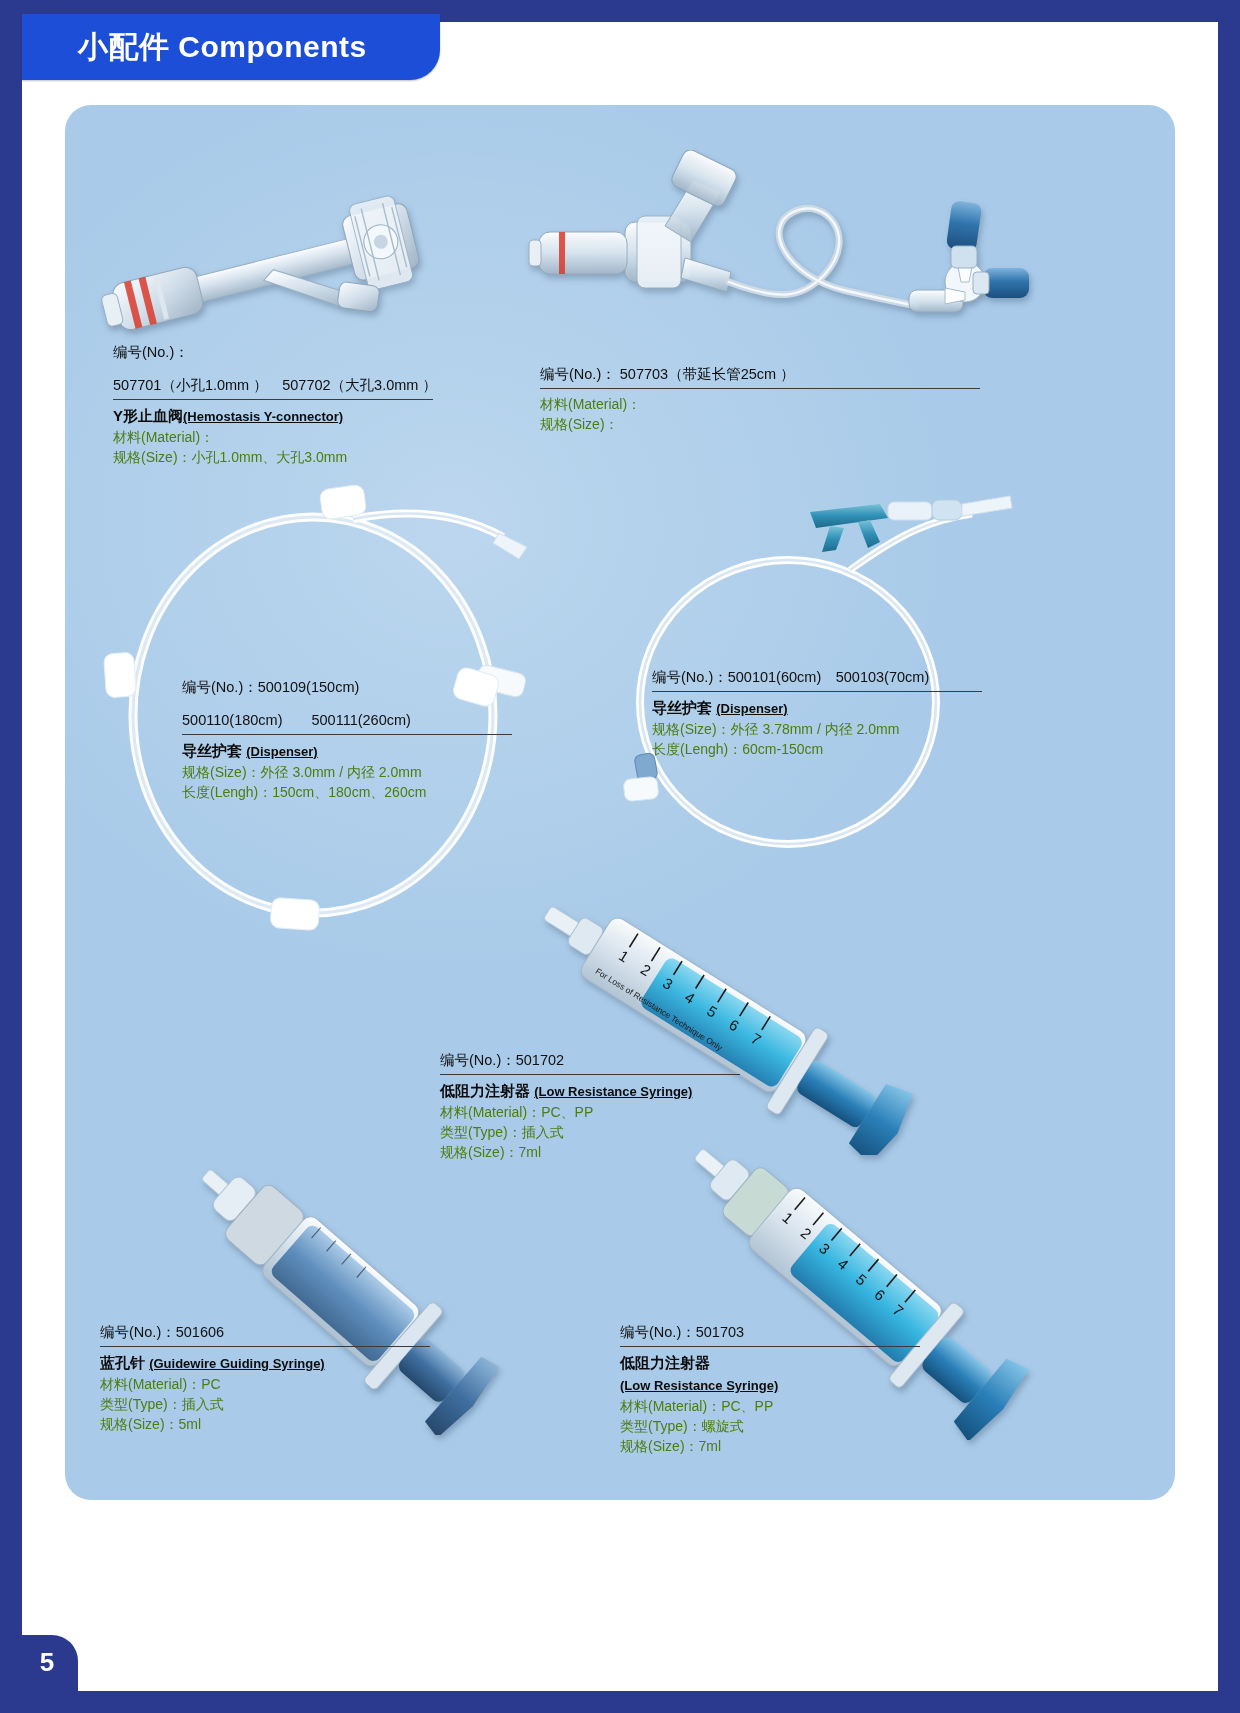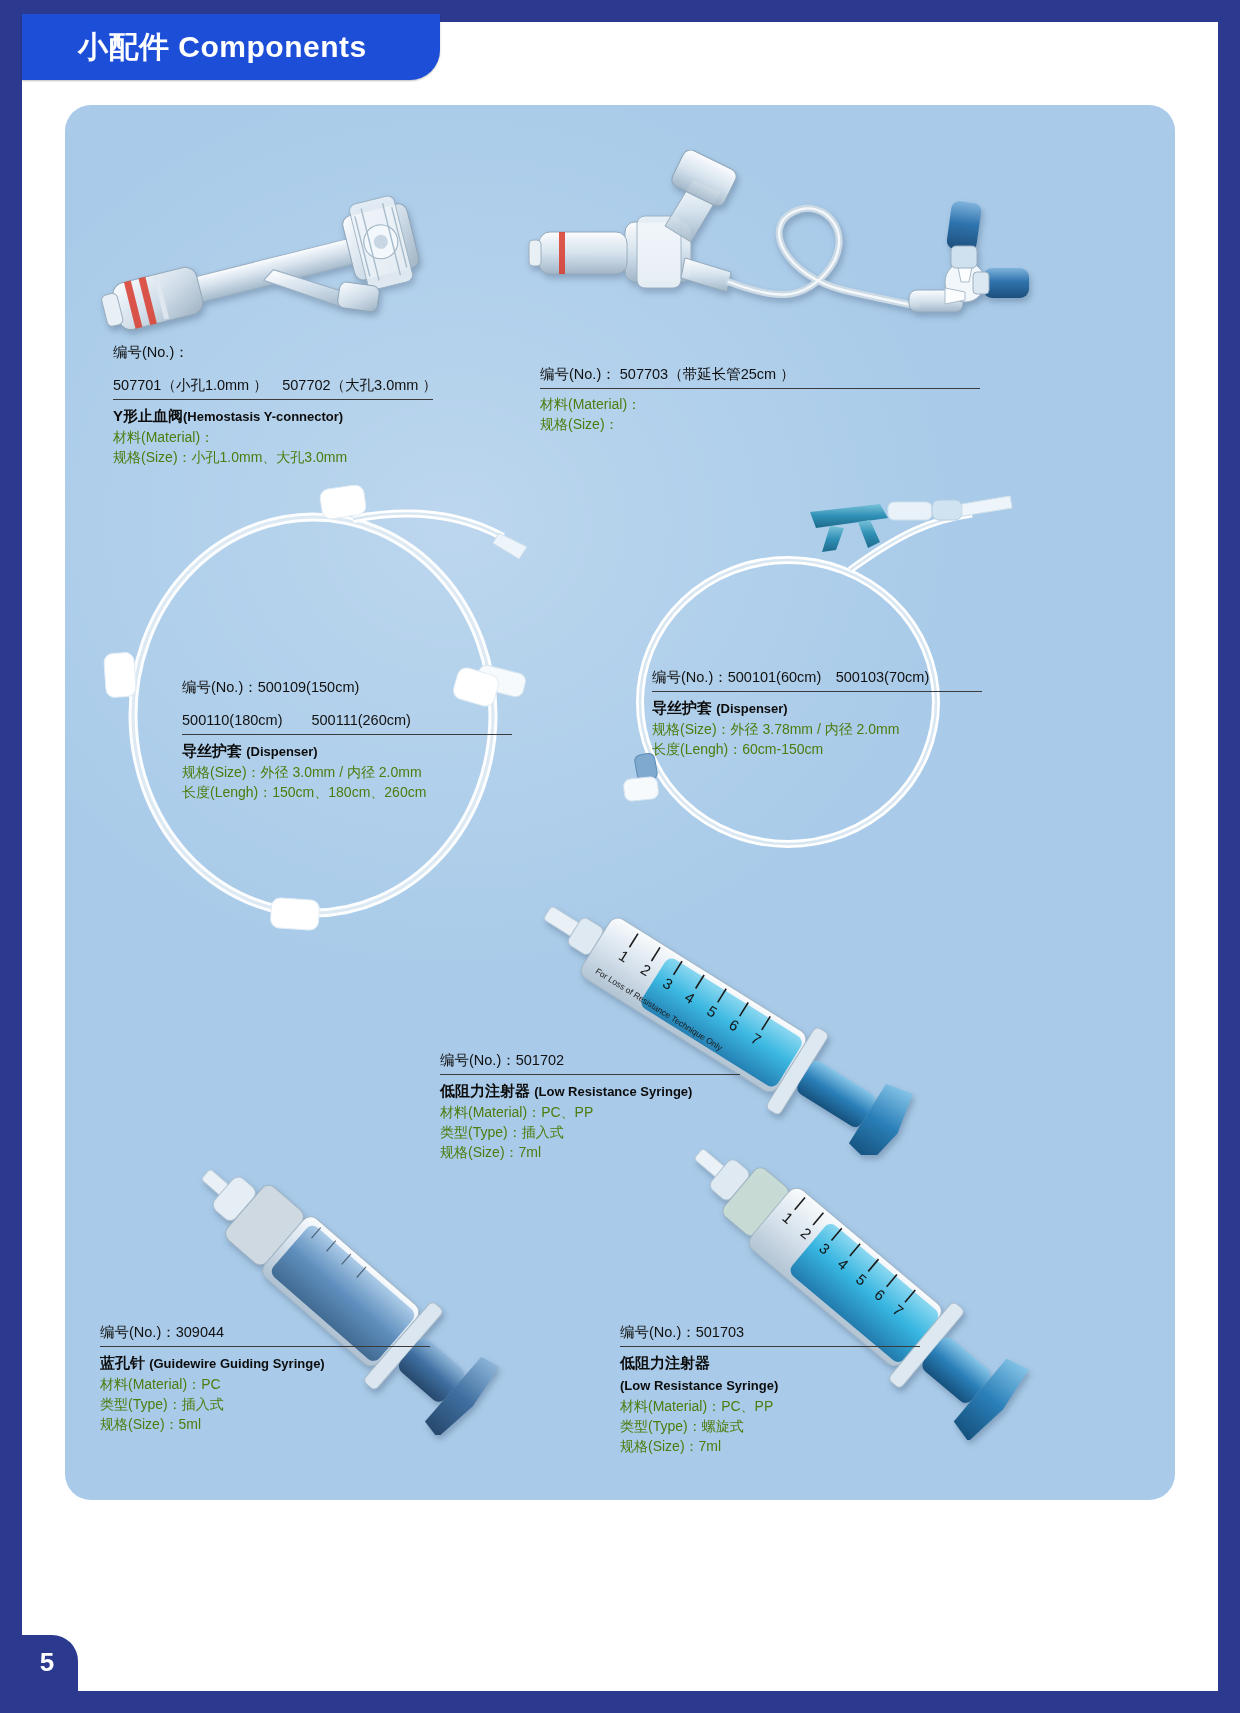--- a/index.html
+++ b/index.html
@@ -119,20 +119,21 @@
     margin: 3px 0 5px 0;
   }
   .caption .name {
     font-size: 15px;
     font-weight: bold;
     color: #0c0c0c;
   }
   .caption .name .en {
     font-size: 13px;
     font-weight: bold;
+    text-decoration: underline;
   }
   .caption .spec {
     font-size: 14px;
     color: #4d7c0f;
   }
   .caption .indent {
     padding-left: 58px;
   }
 
   
@@ -517,21 +518,21 @@
   <div class="spec">
     <span>类型(Type)：</span><span>插入式</span>
   </div>
   <div class="spec">
     <span>规格(Size)：</span><span>7ml</span>
   </div>
 </div>
 
 <div class="caption" style="left:100px; top:1310px; width:330px;">
   <div class="no-line">
-    <span>编号(No.)：</span><span>309044</span>
+    <span>编号(No.)：</span><span>501606</span>
   </div>
   <div class="rule"></div>
   <div class="name">
     <span>蓝孔针</span>&nbsp;<span class="en">(Guidewire Guiding Syringe)</span>
   </div>
   <div class="spec">
     <span>材料(Material)：</span><span>PC</span>
   </div>
   <div class="spec">
     <span>类型(Type)：</span><span>插入式</span>

